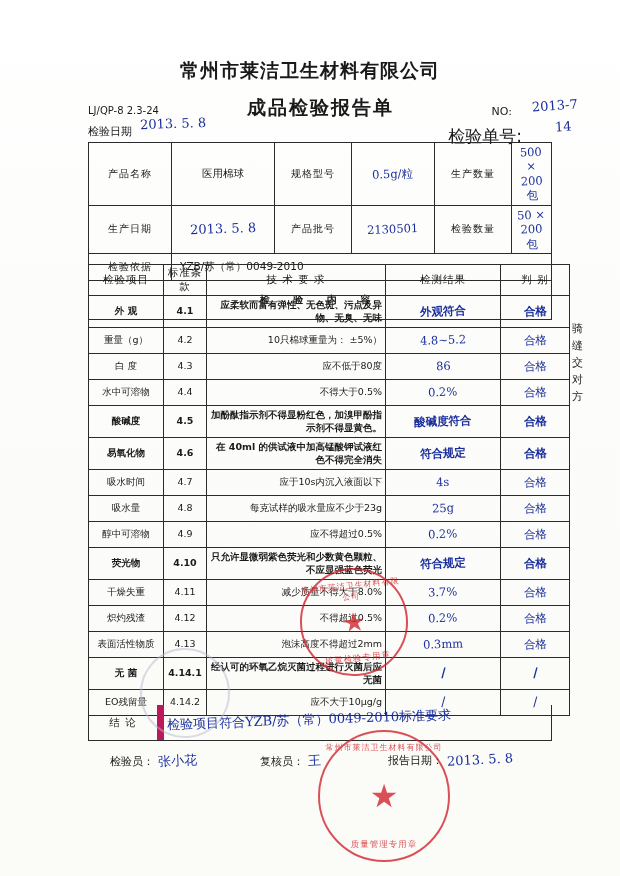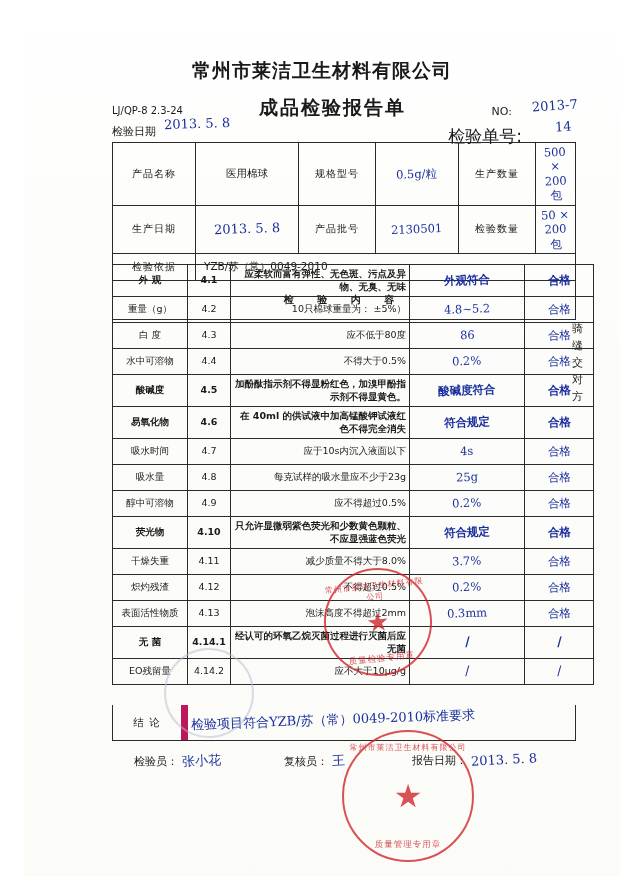--- a/index.html
+++ b/index.html
@@ -12,21 +12,20 @@
     height: 876px;
     font-family: "DejaVu Sans", sans-serif;
     color: #1a1a1a;
     position: relative;
     overflow: hidden;
   }
   .page {
     position: absolute;
     inset: 0;
     background: #fdfdfb;
-    margin-left: 24px;
   }
   
   .paper-tint {
     position: absolute;
     inset: 0;
     background: linear-gradient(180deg, #ffffff 0%, #fcfcfa 40%, #fbfbf8 100%);
   }
 
   .header {
     position: absolute;
@@ -338,20 +337,27 @@
       <td colspan="5" style="padding-left:8px;font-size:10.5px">YZB/苏（常）0049-2010</td>
     </tr>
     <tr>
       <td colspan="6" class="content-title">检 验 内 容</td>
     </tr>
   </tbody>
     </table>
 
   <table class="items">
     <tbody>
+        <tr>
+      <th class="c-item">检验项目</th>
+      <th class="c-clause">标准条款</th>
+      <th class="c-req">技 术 要 求</th>
+      <th class="c-result">检测结果</th>
+      <th class="c-judge">判 别</th>
+    </tr>
 
     <tr class="row-h2">
       <td class="c-item">外 观</td>
       <td class="c-clause">4.1</td>
       <td class="c-req">应柔软而富有弹性、无色斑、污点及异物、无臭、无味</td>
       <td class="c-result"><span class="hand sm">外观符合</span></td>
       <td class="c-judge"><span class="hand sm">合格</span></td>
     </tr>
     <tr class="row-h">
       <td class="c-item">重量（g）</td>

